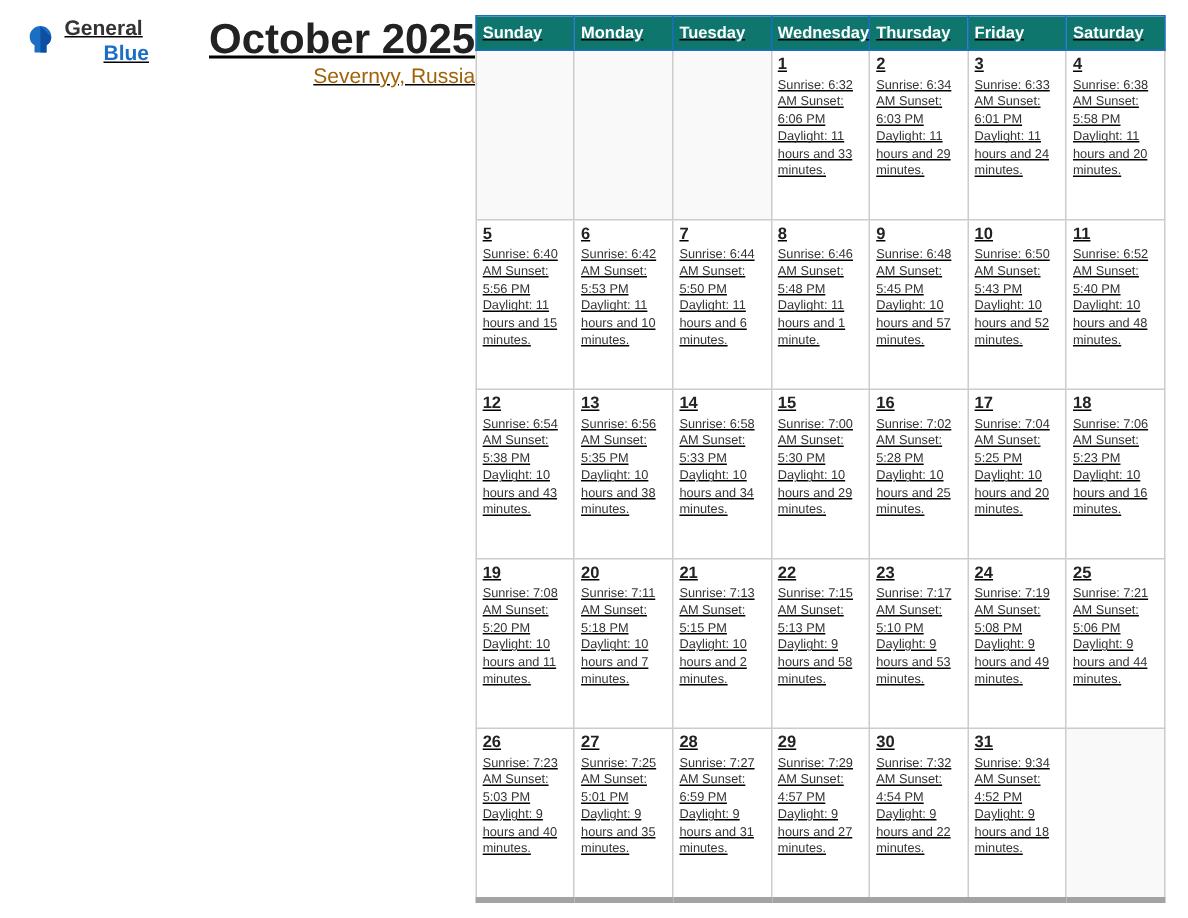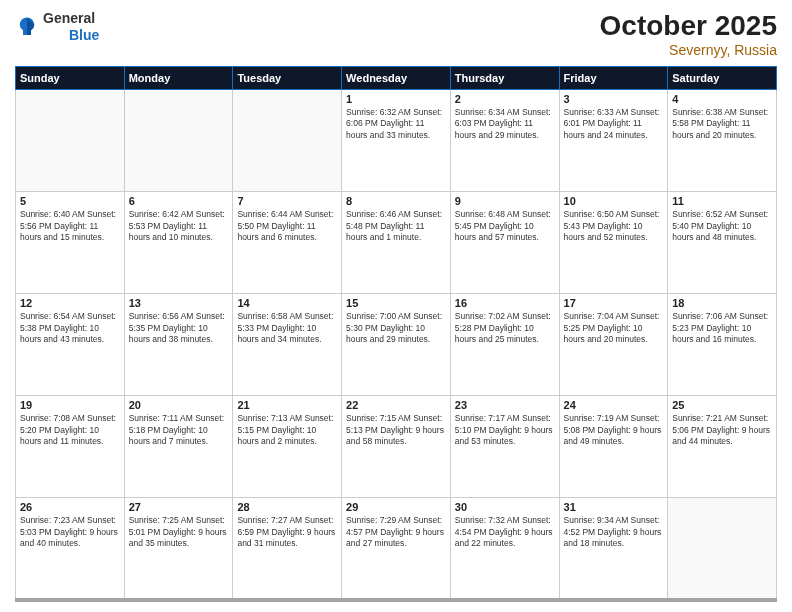--- a/index.html
+++ b/index.html
@@ -8,21 +8,22 @@
       background: #fff;
       width: 792px;
       height: 612px;
       overflow: hidden;
     }
     .page {
       width: 792px;
       height: 612px;
       padding: 10px 15px;
       display: flex;
-      flex-direction: column;
+      flex-direction: row;
+      text-decoration: underline;
     }
     .header {
       display: flex;
       justify-content: space-between;
       align-items: flex-start;
       margin-bottom: 8px;
     }
     .logo {
       display: flex;
       align-items: center;
@@ -34,39 +35,40 @@
       line-height: 1.2;
     }
     .logo-general { color: #333; }
     .logo-blue { color: #1a6fc4; margin-left: 26px; }
     .logo-icon {
       width: 24px;
       height: 24px;
     }
     .title-block {
       text-align: right;
+      margin-left: 40px;
     }
     .month-title {
       font-size: 28px;
       font-weight: bold;
       color: #222;
     }
     .subtitle {
       font-size: 14px;
       color: #a16207;
     }
     .calendar {
       flex: 1;
       border: 1px solid #ccc;
       border-collapse: collapse;
       width: 100%;
       table-layout: fixed;
     }
     .calendar th {
-      background: #0f172a;
+      background: #0f766e;
       color: #fff;
       font-size: 11px;
       font-weight: bold;
       padding: 5px 4px;
       text-align: left;
       border: 1px solid #1a6fc4;
     }
     .calendar td {
       border: 1px solid #ccc;
       vertical-align: top;

